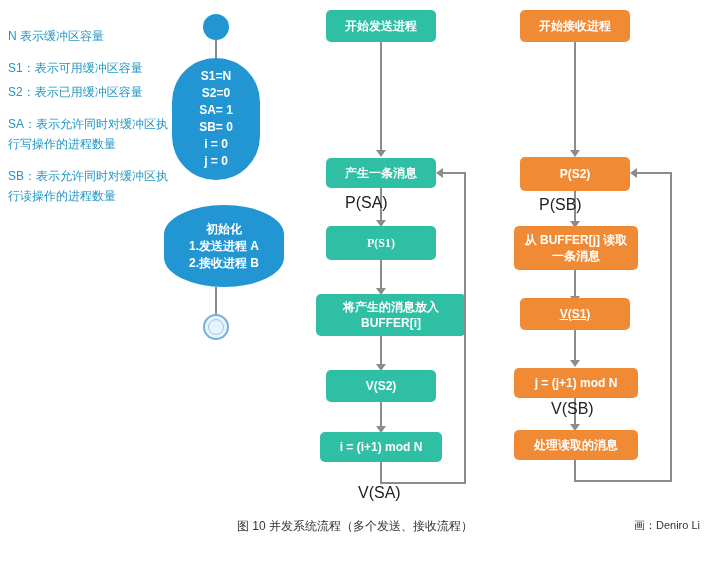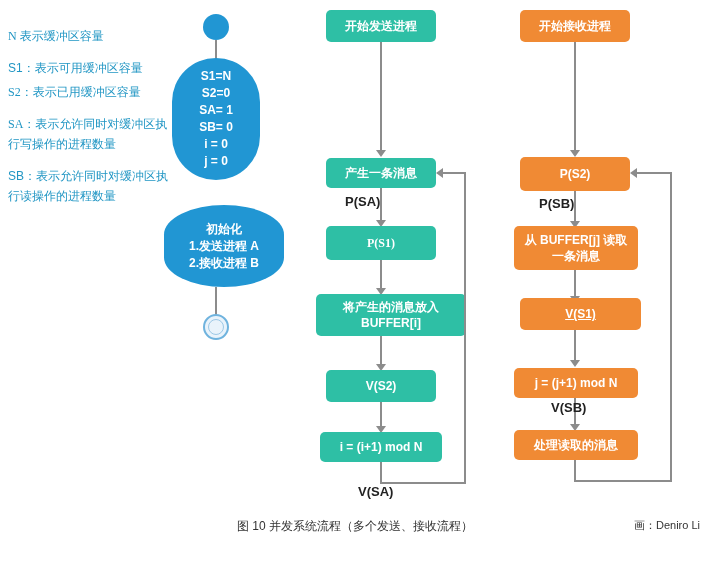--- a/index.html
+++ b/index.html
@@ -27,21 +27,20 @@
     width: 170px;
     color: #2196c4;
     font-size: 12px;
     line-height: 20px;
   }
   .legend .line {
     margin-bottom: 4px;
   }
   .legend .gap {
     margin-bottom: 12px;
-    font-family: Liberation Serif, serif;
   }
   
   .node {
     position: absolute;
     box-sizing: border-box;
     display: flex;
     flex-direction: column;
     align-items: center;
     justify-content: center;
     text-align: center;
@@ -121,22 +120,22 @@
     position: absolute;
     width: 0;
     height: 0;
     border-top: 5px solid transparent;
     border-bottom: 5px solid transparent;
     border-right: 7px solid #8c8c8c;
   }
   
   .edge-label {
     position: absolute;
-    font-size: 13px;
-    font-weight: bold;
+    font-size: 16px;
+    font-weight: normal;
     color: #222;
     white-space: nowrap;
   }
   
   .caption {
     position: absolute;
     left: 0;
     top: 518px;
     width: 710px;
     text-align: center;
@@ -243,21 +242,21 @@
   <div class="arrow-down" style="left:570px; top:221px;"></div>
   <div class="edge-label" style="left:539px; top:196px;">P(SB)</div>
 
   <div class="node orange rounded" style="left:514px; top:226px; width:124px; height:44px;">
     <span>从 BUFFER[j] 读取</span>
     <span>一条消息</span>
   </div>
   <div class="vline" style="left:574px; top:270px; height:28px;"></div>
   <div class="arrow-down" style="left:570px; top:296px;"></div>
 
-  <div class="node orange rounded" style="left:520px; top:298px; width:121px; height:32px;text-decoration:underline;">
+  <div class="node orange rounded" style="left:520px; top:298px; width:110px; height:32px;text-decoration:underline;">
     <span>V(S1)</span>
   </div>
   <div class="vline" style="left:574px; top:330px; height:32px;"></div>
   <div class="arrow-down" style="left:570px; top:360px;"></div>
 
   <div class="node orange rounded" style="left:514px; top:368px; width:124px; height:30px;">
     <span>j = (j+1) mod N</span>
   </div>
   <div class="vline" style="left:574px; top:398px; height:28px;"></div>
   <div class="arrow-down" style="left:570px; top:424px;"></div>

